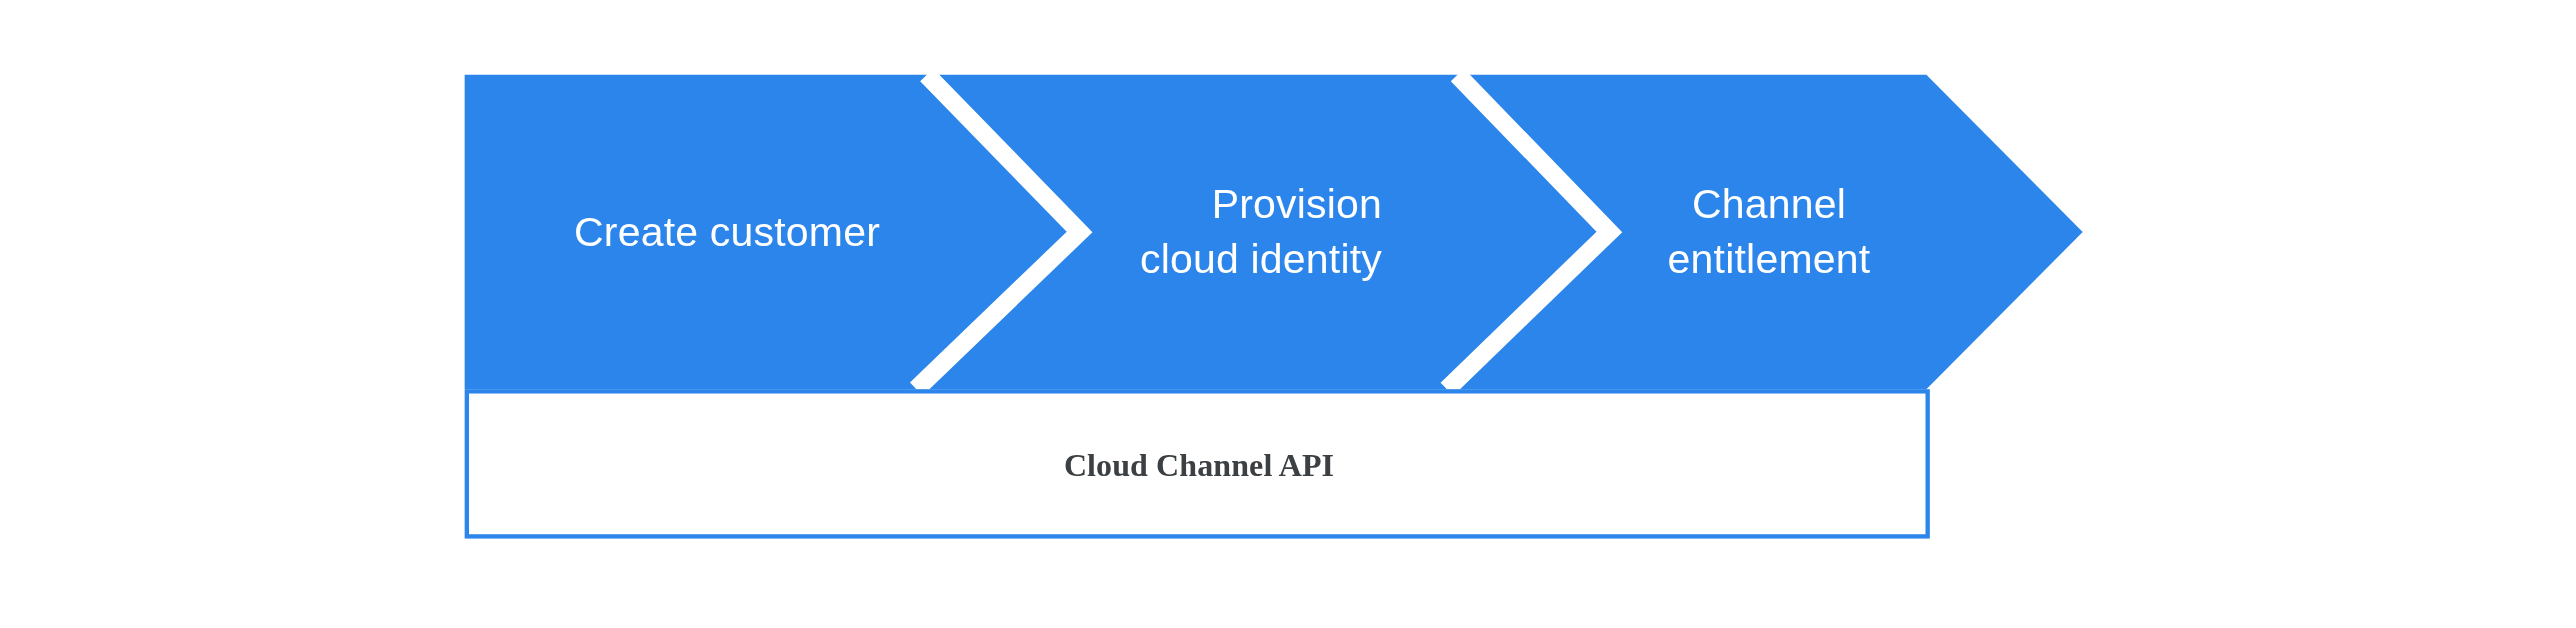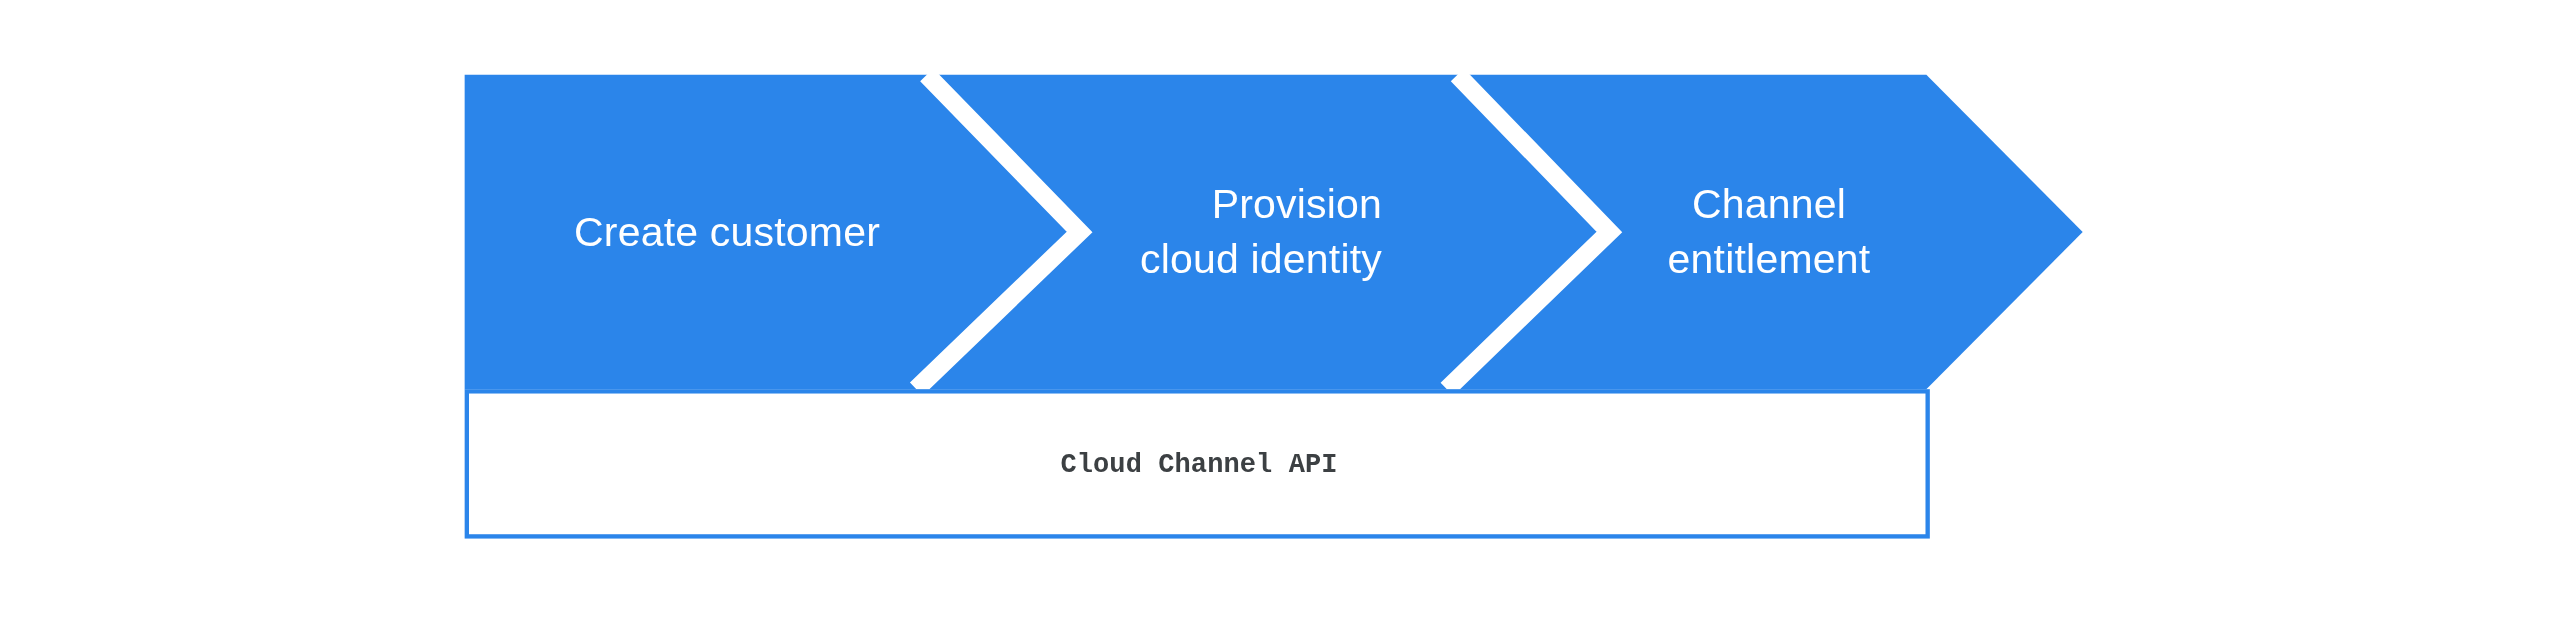--- a/index.html
+++ b/index.html
@@ -36,23 +36,23 @@
     font-size: 41px;
     line-height: 1.33;
     text-align: center;
     white-space: pre-line;
     letter-spacing: 0.2px;
     transform: translate(-50%, -50%);
     pointer-events: none;
   }
   .api-label {
     position: absolute;
-    font-family: Liberation Mono, monospace;
+    font-family: Liberation Serif, serif;
     font-weight: bold;
-    font-size: 27px;
+    font-size: 32px;
     letter-spacing: 0.1px;
     white-space: nowrap;
     transform: translate(-50%, -50%);
     pointer-events: none;
   }
 </style>
 </head>
 <body>
 
 <div id="canvas">

